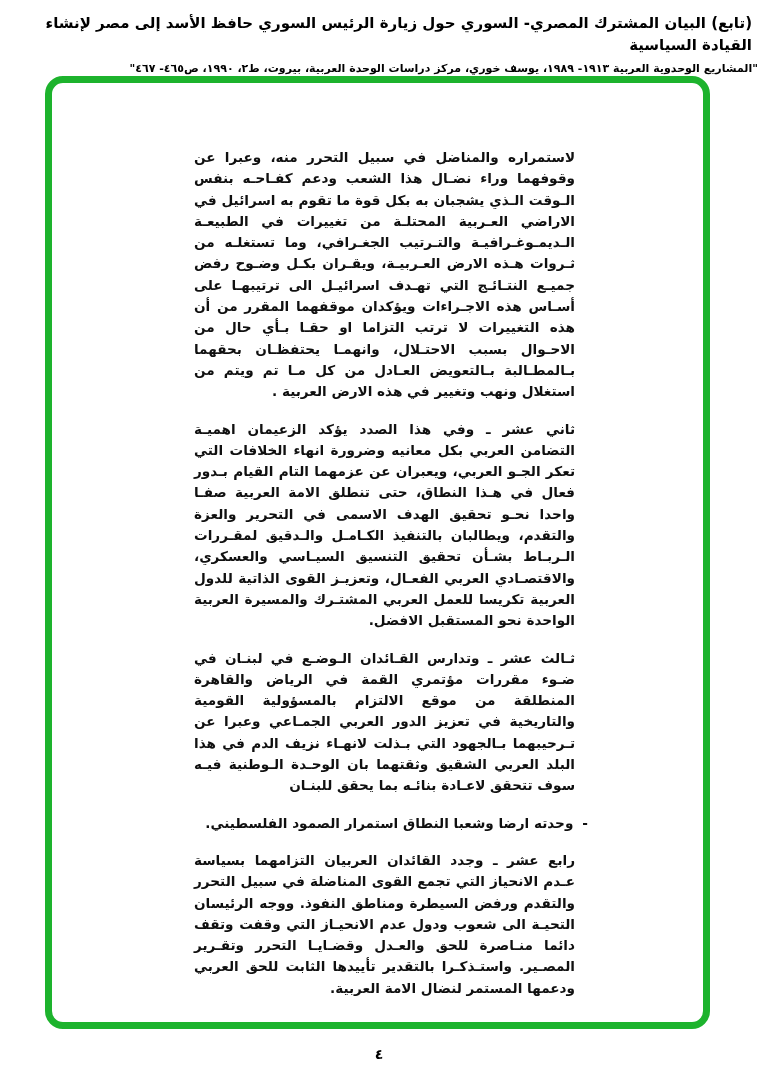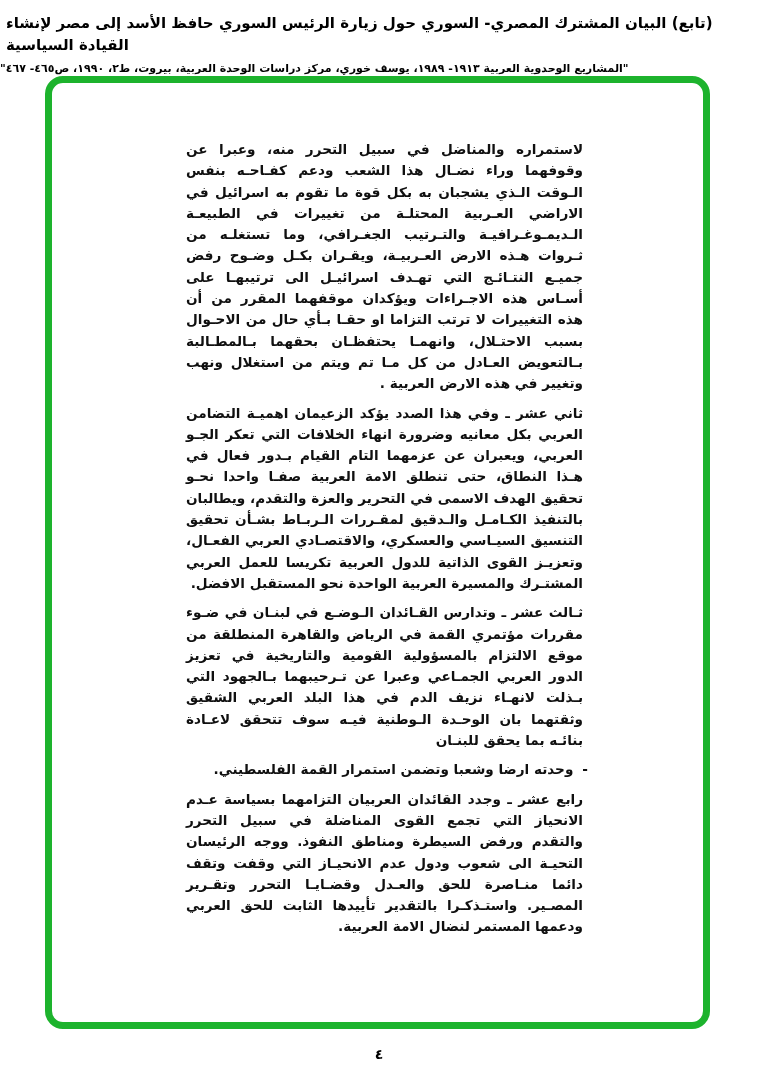--- a/index.html
+++ b/index.html
@@ -9,21 +9,21 @@
     height: 1078px;
     background: #ffffff;
     font-family: "DejaVu Sans", sans-serif;
     overflow: hidden;
   }
   .header {
     position: absolute;
     top: 12px;
     left: 0;
     width: 100%;
-    text-align: left;
+    text-align: right;
     direction: rtl;
     color: #000000;
   }
   .header-title {
     font-size: 15px;
     font-weight: 700;
     line-height: 22px;
     padding: 0 6px;
   }
   .header-source {
@@ -48,21 +48,21 @@
     left: 178px;
     top: 131px;
     width: 413px;
     direction: rtl;
     text-align: justify;
     font-size: 13.6px;
     font-weight: 700;
     line-height: 21.3px;
     color: #101010;
   }
-  .para { margin: 8px; }
+  .para { margin: 16px; }
   .dash-item {
     display: flex;
     gap: 9px;
     margin: 7px 0;
     padding-right: 3px;
   }
   .dash-marker { flex: 0 0 auto; }
   .dash-text { flex: 1 1 auto; }
   .page-number {
     position: absolute;
@@ -86,20 +86,20 @@
   </div>
 
   <div class="doc-frame" style="border-color: rgb(29, 179, 45);"></div>
 
   <div class="text-col">
     <p class="para">لاستمراره والمناضل في سبيل التحرر منه، وعبرا عن وقوفهما وراء نضـال هذا الشعب ودعم كفـاحـه بنفس الـوقت الـذي يشجبان به بكل قوة ما تقوم به اسرائيل في الاراضي العـربية المحتلـة من تغييرات في الطبيعـة الـديمـوغـرافيـة والتـرتيب الجغـرافي، وما تستغلـه من ثـروات هـذه الارض العـربيـة، ويقـران بكـل وضـوح رفض جميـع النتـائـج التي تهـدف اسرائيـل الى ترتيبهـا على أسـاس هذه الاجـراءات ويؤكدان موقفهما المقرر من أن هذه التغييرات لا ترتب التزاما او حقـا بـأي حال من الاحـوال بسبب الاحتـلال، وانهمـا يحتفظـان بحقهما بـالمطـالبة بـالتعويض العـادل من كل مـا تم ويتم من استغلال ونهب وتغيير في هذه الارض العربية .</p>
     <p class="para">ثاني عشر ـ وفي هذا الصدد يؤكد الزعيمان اهميـة التضامن العربي بكل معانيه وضرورة انهاء الخلافات التي تعكر الجـو العربي، ويعبران عن عزمهما التام القيام بـدور فعال في هـذا النطاق، حتى تنطلق الامة العربية صفـا واحدا نحـو تحقيق الهدف الاسمى في التحرير والعزة والتقدم، ويطالبان بالتنفيذ الكـامـل والـدقيق لمقـررات الـربـاط بشـأن تحقيق التنسيق السيـاسي والعسكري، والاقتصـادي العربي الفعـال، وتعزيـز القوى الذاتية للدول العربية تكريسا للعمل العربي المشتـرك والمسيرة العربية الواحدة نحو المستقبل الافضل.</p>
     <p class="para">ثـالث عشر ـ وتدارس القـائدان الـوضـع في لبنـان في ضـوء مقررات مؤتمري القمة في الرياض والقاهرة المنطلقة من موقع الالتزام بالمسؤولية القومية والتاريخية في تعزيز الدور العربي الجمـاعي وعبرا عن تـرحيبهما بـالجهود التي بـذلت لانهـاء نزيف الدم في هذا البلد العربي الشقيق وثقتهما بان الوحـدة الـوطنية فيـه سوف تتحقق لاعـادة بنائـه بما يحقق للبنـان</p>
     <div class="dash-item">
       <span class="dash-marker">-</span>
-      <span class="dash-text">وحدته ارضا وشعبا وتضمن استمرار القمة الفلسطيني.</span>
+      <span class="dash-text">وحدته ارضا وشعبا النطاق استمرار الصمود الفلسطيني.</span>
     </div>
     <p class="para">رابع عشر ـ وجدد القائدان العربيان التزامهما بسياسة عـدم الانحياز التي تجمع القوى المناضلة في سبيل التحرر والتقدم ورفض السيطرة ومناطق النفوذ. ووجه الرئيسان التحيـة الى شعوب ودول عدم الانحيـاز التي وقفت وتقف دائما منـاصرة للحق والعـدل وقضـايـا التحرر وتقـرير المصـير. واستـذكـرا بالتقدير تأييدها الثابت للحق العربي ودعمها المستمر لنضال الامة العربية.</p>
   </div>
 
   <div class="page-number">٤</div>
 
 </div>
 
 </body></html>

